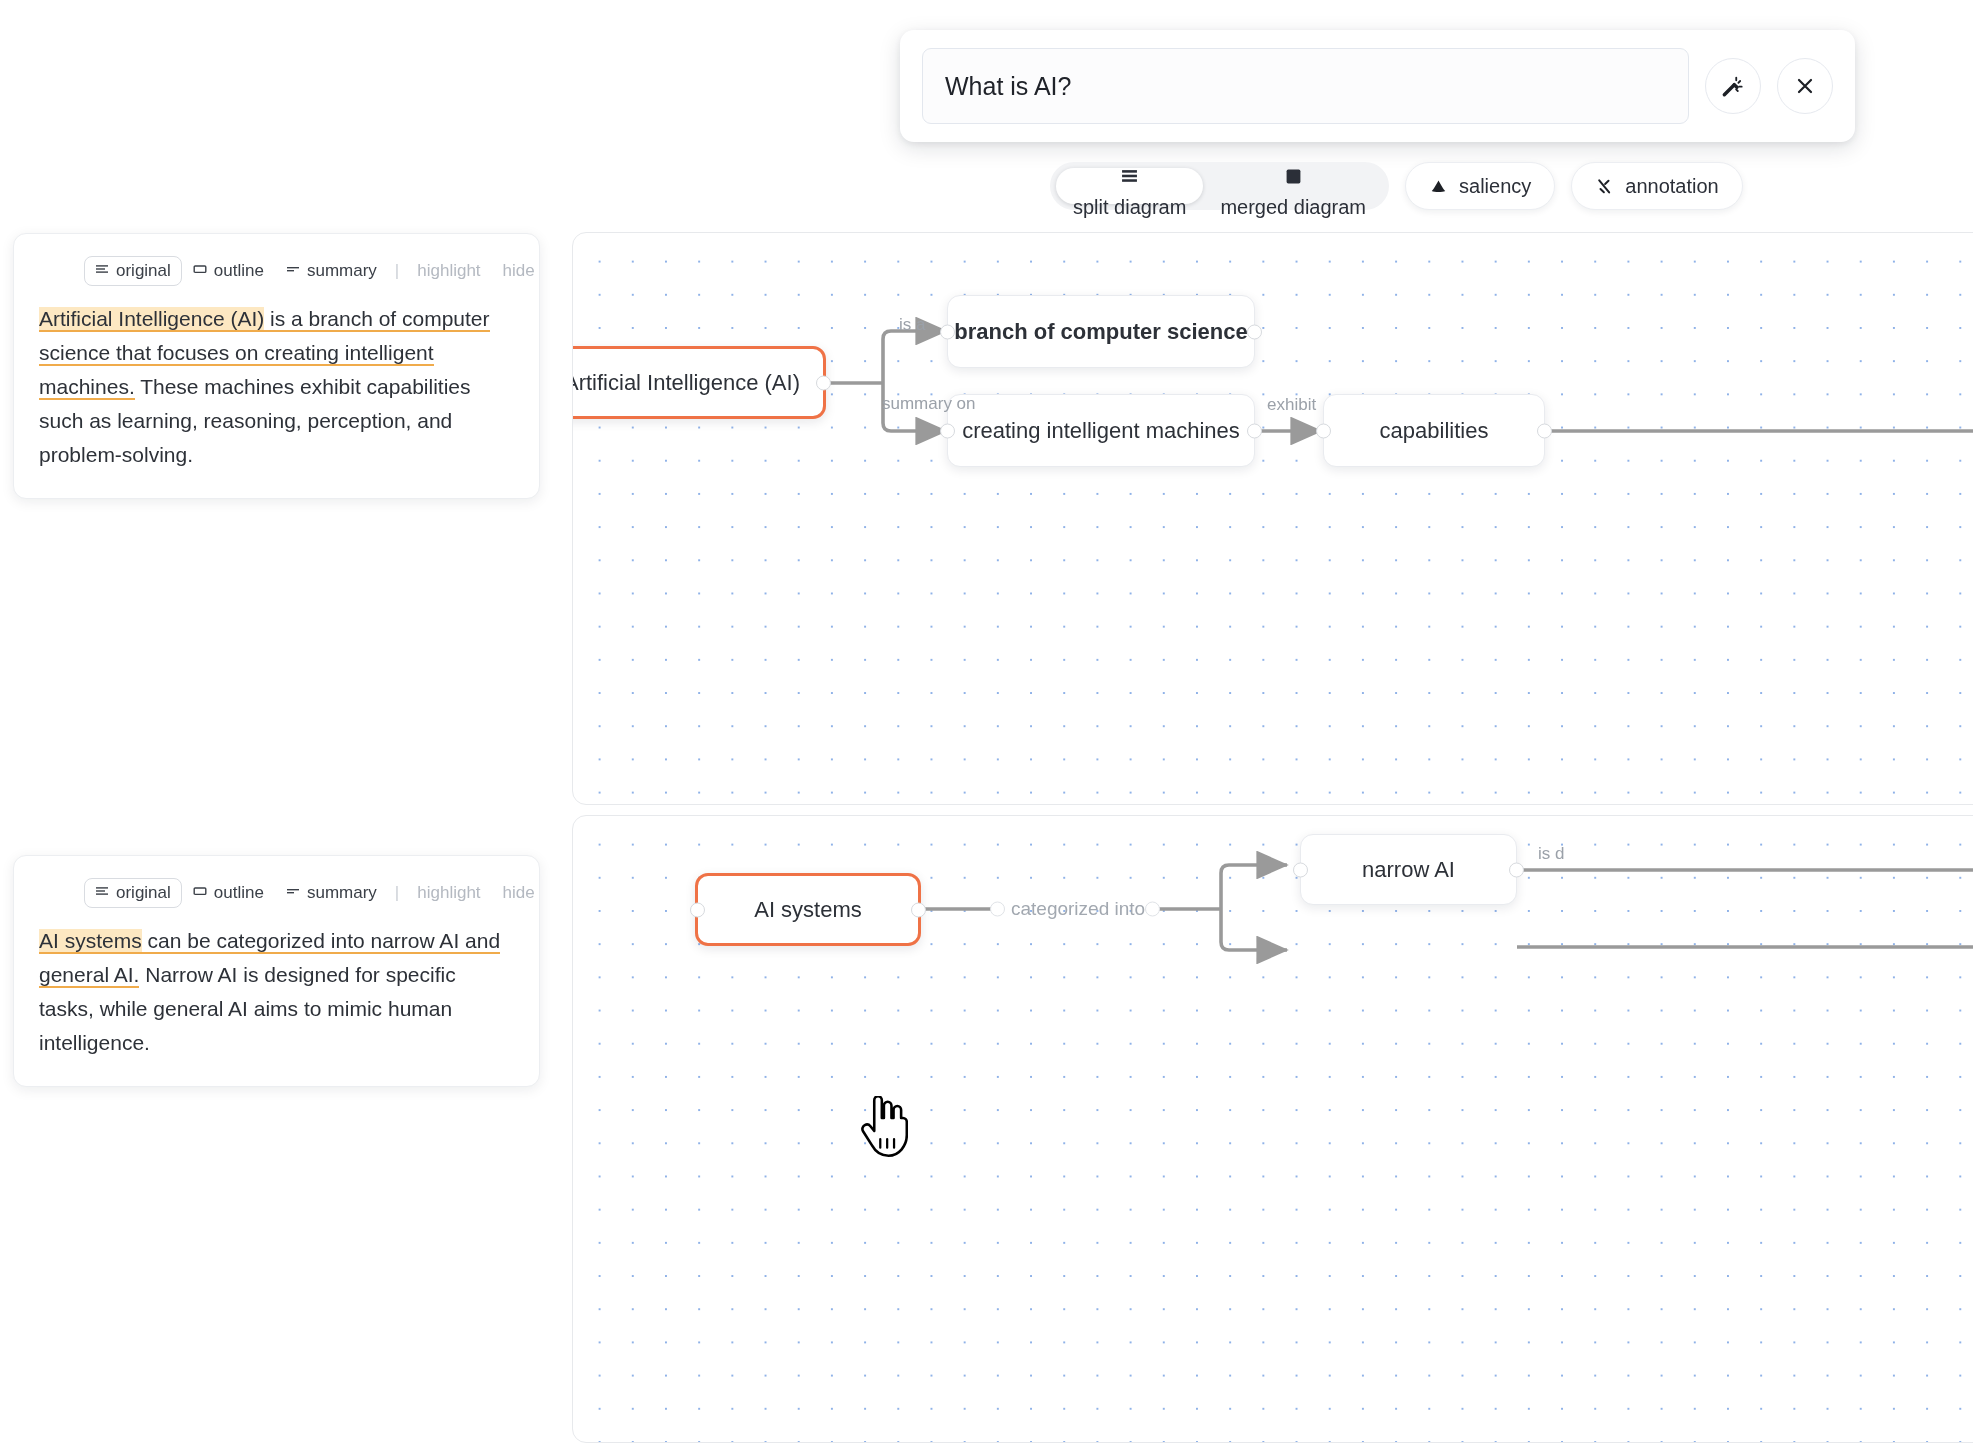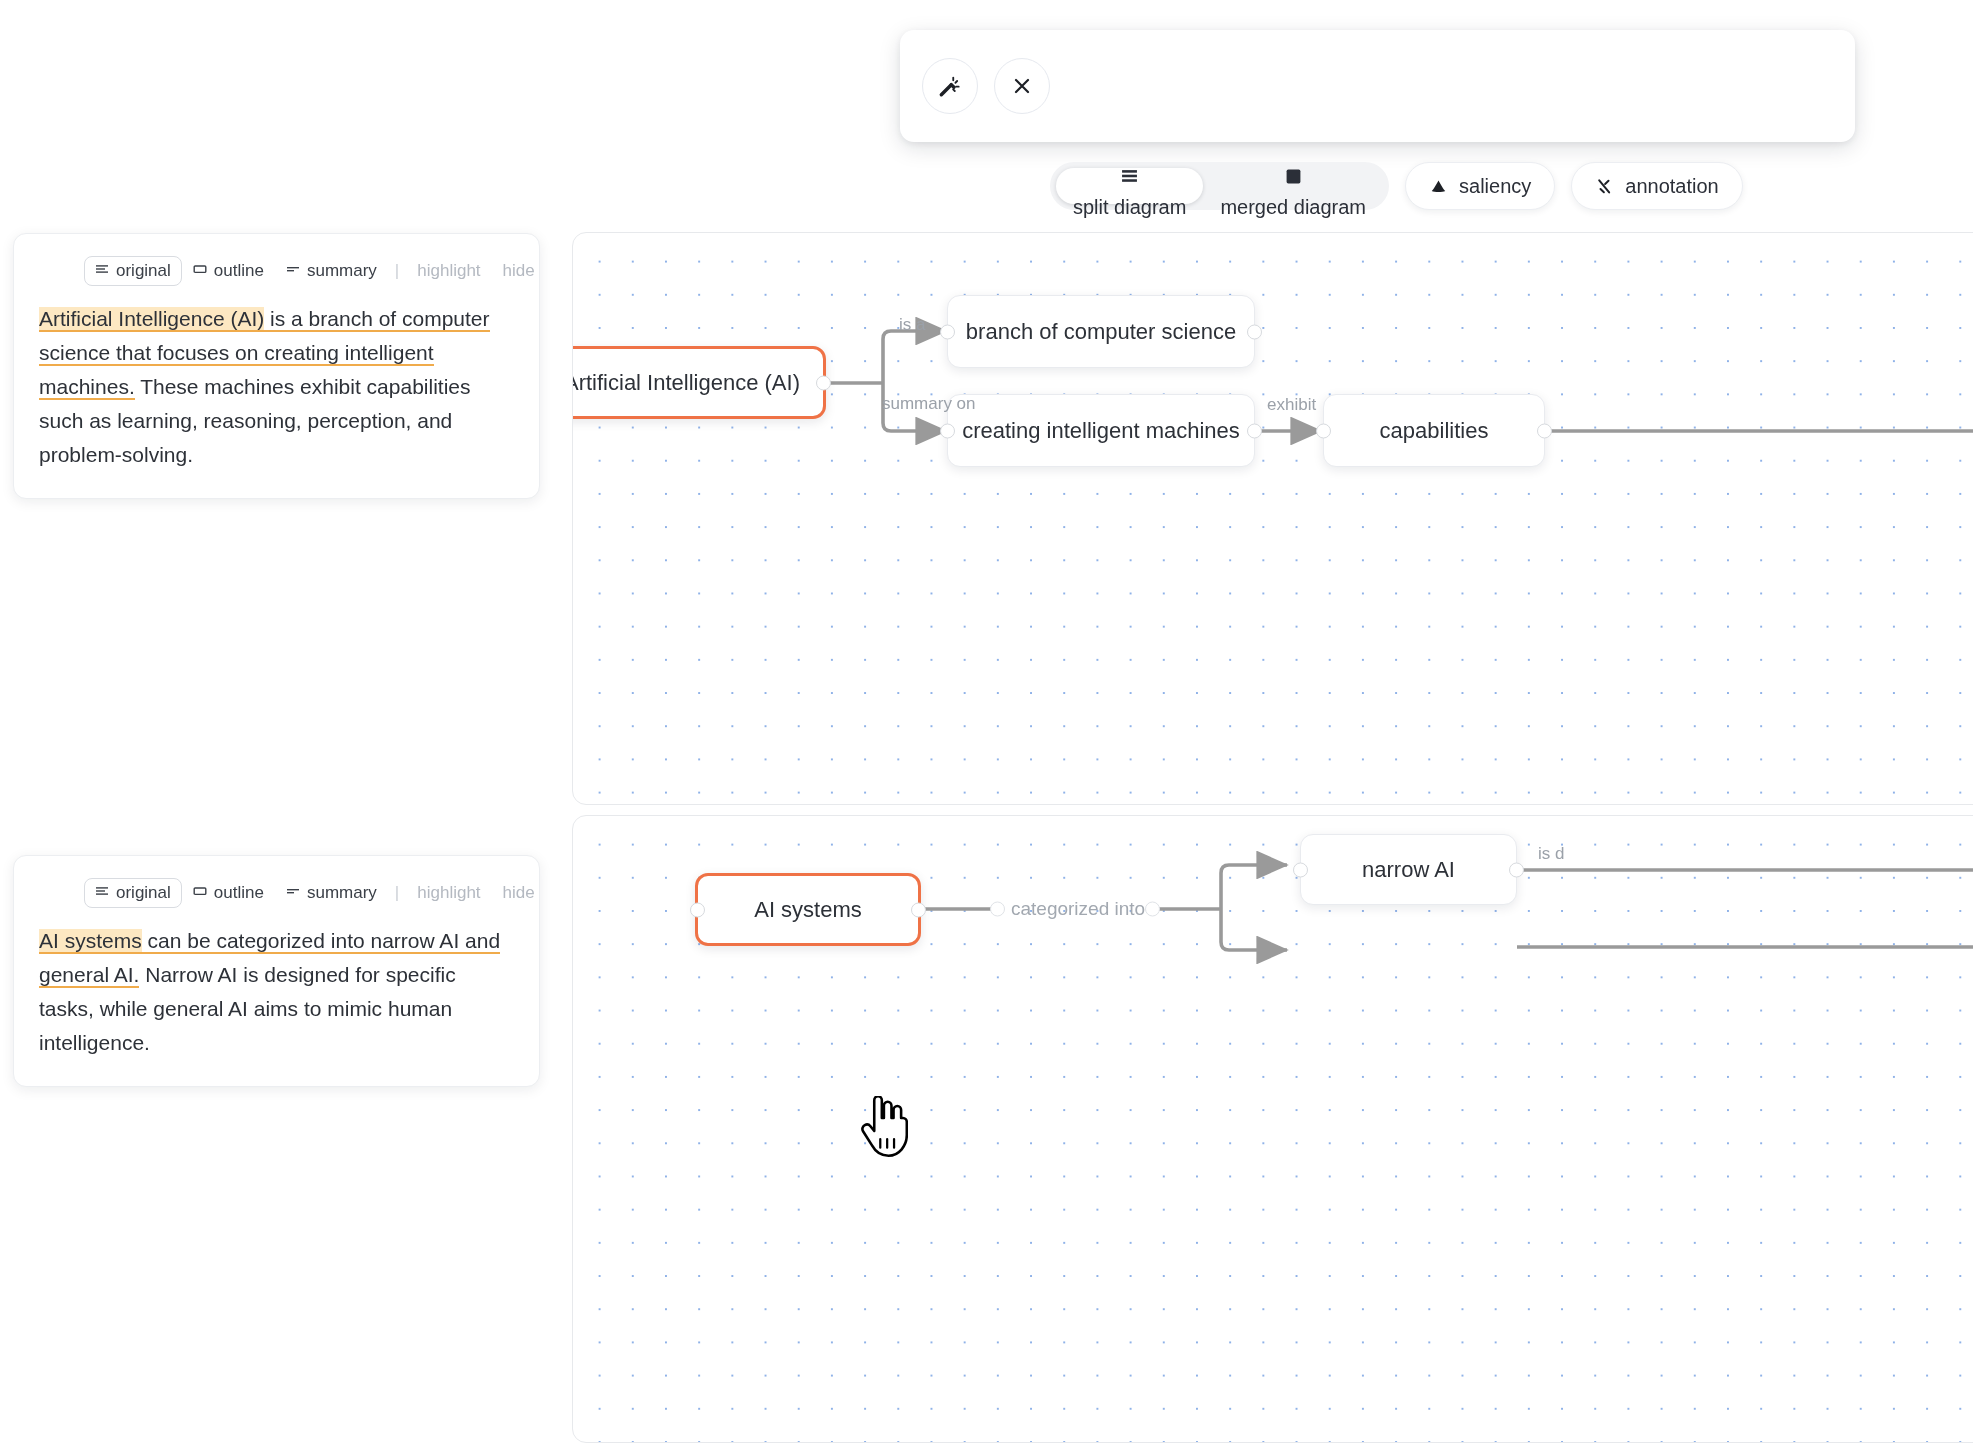--- a/index.html
+++ b/index.html
@@ -153,20 +153,21 @@
   svg.edges { position: absolute; inset: 0; overflow: visible; }
 
   .cursor-ptr { position: absolute; pointer-events: none; }
 </style>
 </head>
 <body>
 
 <div id="root">
 
   <div class="query-panel">
+    <input class="query-input" value="What is AI?" placeholder="Ask a question..." style="">
     <div class="round-btn">
       <span>
         <svg width="26" height="26" viewBox="0 0 24 24" fill="none" stroke="#1d2026" stroke-width="2" stroke-linecap="round">
           <path d="M4 20 L13 11" stroke-width="3.2"></path>
           <path d="M13.2 10.8 L15.6 13.2" stroke-width="3.2"></path>
           <path d="M15 4.2v2.6M18.6 7.4l-1.6 1.6M20 12.6h-2.4M16.4 16.6l-1.5-1.5" stroke-width="1.7"></path>
         </svg>
       </span>
     </div>
     <div class="round-btn">
@@ -325,21 +326,21 @@
 
       <path d="M972,198 L1420,198" stroke="#9a9a9a" stroke-width="3.6" fill="none"></path>
     </svg>
 
     <div class="node selected" style="left:-35px; top:113px; width:288px; height:73px;">
       <span>Artificial Intelligence (AI)</span>
 
       <span class="handle r"></span>
     </div>
 
-    <div class="node" style="left:374px; top:62px; width:308px; height:73px;">
+    <div class="node" style="left:374px; top:62px; width:308px; height:73px;font-weight:bold;">
       <span>branch of computer science</span>
       <span class="handle l"></span>
       <span class="handle r"></span>
     </div>
 
     <div class="node" style="left:374px; top:161px; width:308px; height:73px;">
       <span>creating intelligent machines</span>
       <span class="handle l"></span>
       <span class="handle r"></span>
     </div>

